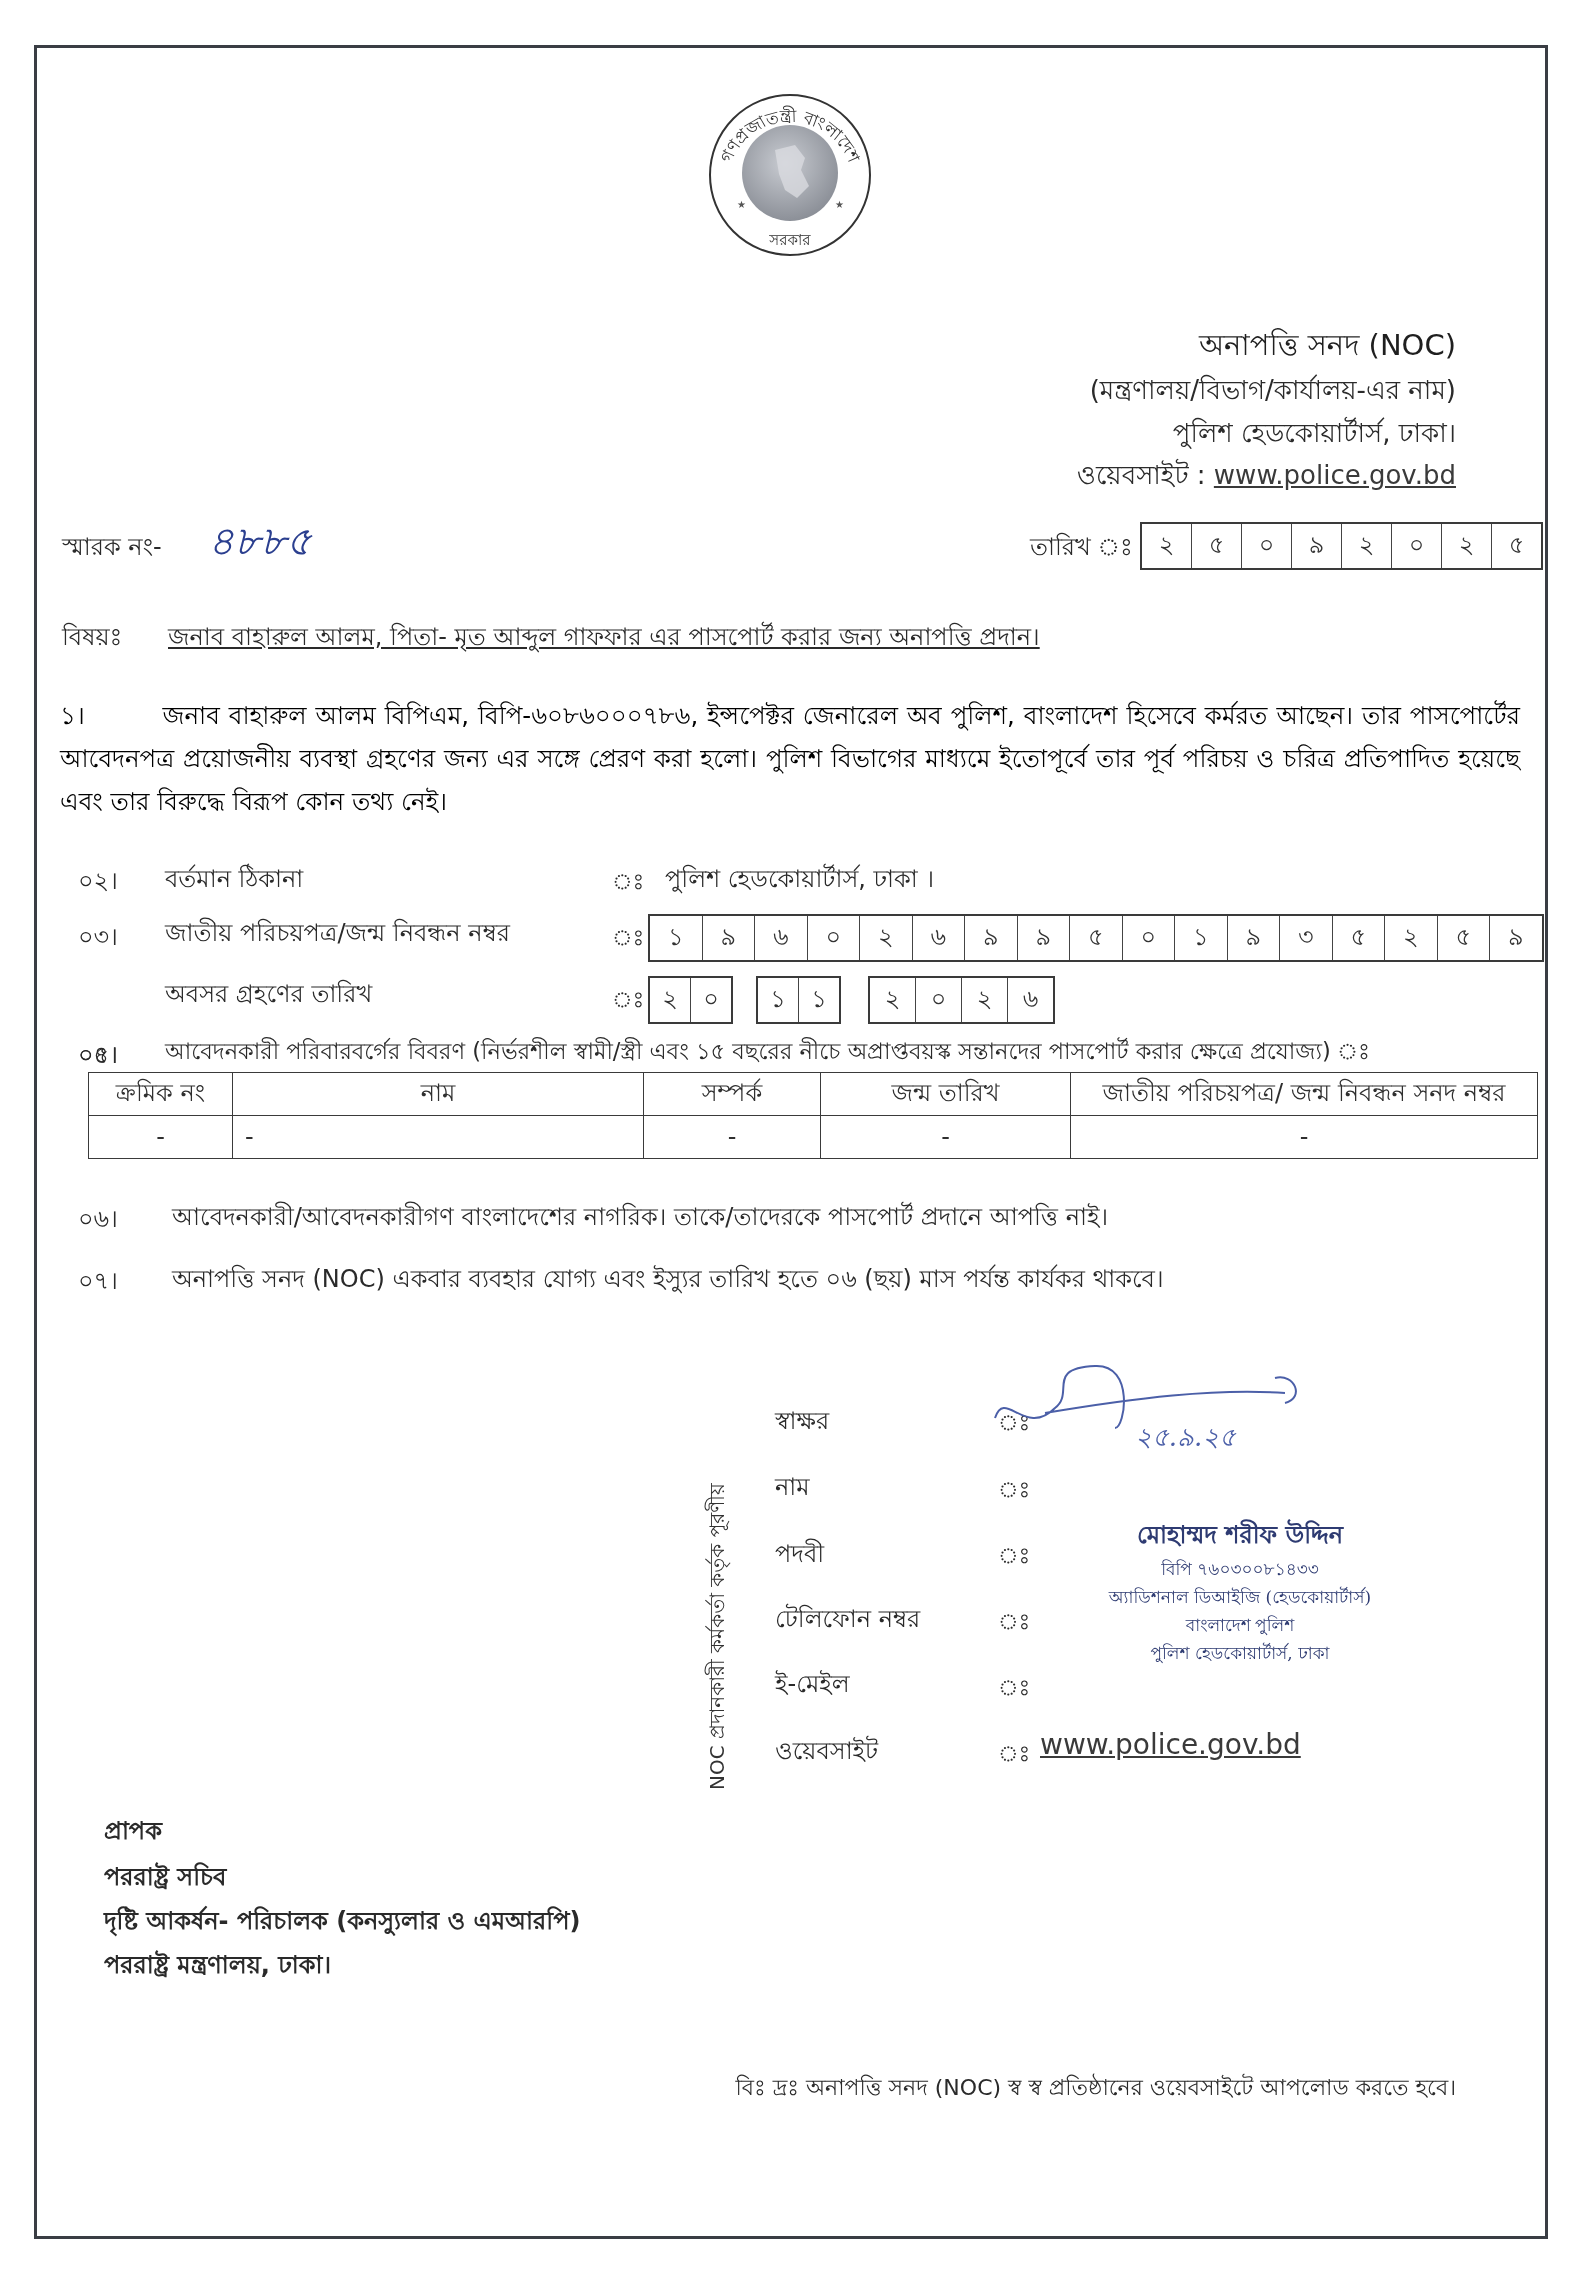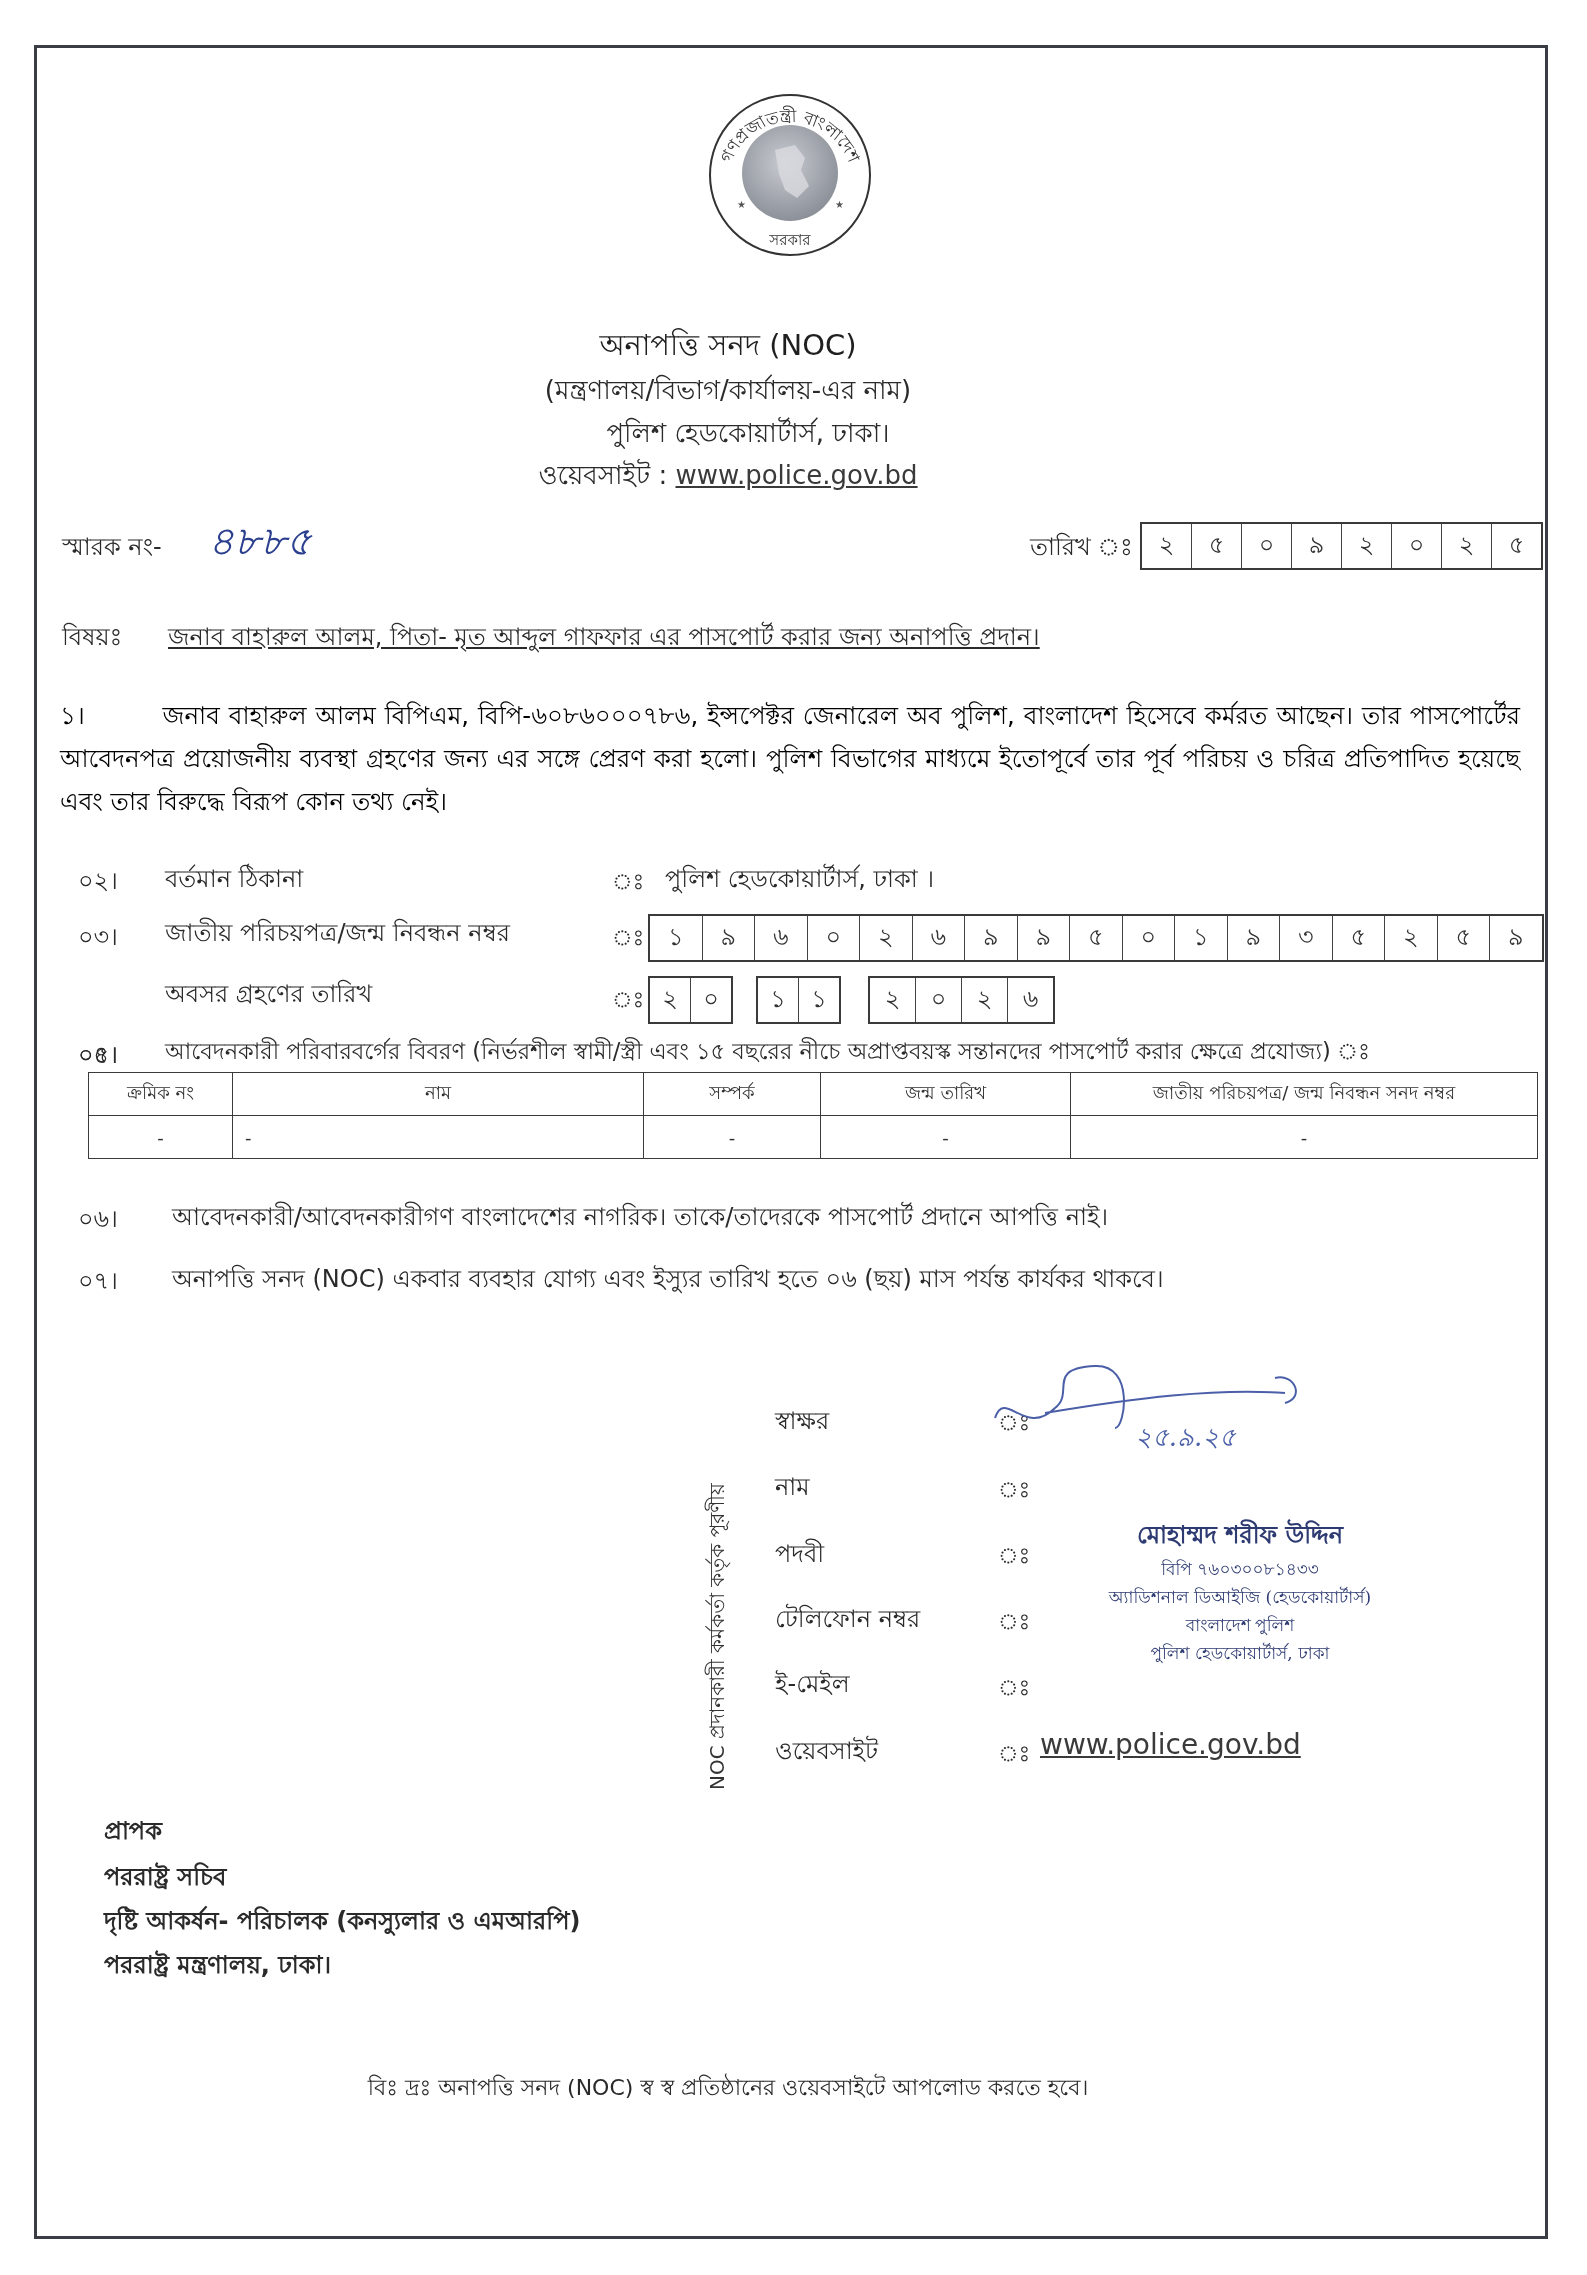--- a/index.html
+++ b/index.html
@@ -2,34 +2,34 @@
 <html><head>
 <meta charset="utf-8">
 <style>
   html, body { margin:0; padding:0; }
   body { width:1587px; height:2275px; background:#ffffff; position:relative; overflow:hidden;
          font-family:"DejaVu Sans", "Liberation Sans", sans-serif; color:#2a2a2a; }
   .frame { position:absolute; left:34px; top:45px; width:1514px; height:2194px;
            border:3px solid #3a3d44; box-sizing:border-box; }
   .abs { position:absolute; white-space:nowrap; }
   .emblem { position:absolute; left:705px; top:90px; width:170px; height:170px; }
-  .center { left:0; width:1456px; text-align:center; }
+  .center { left:0; width:1456px; text-align:right; }
   .title { top:322px; font-size:29px; color:#1f1f1f; }
   .sub { font-size:26px; color:#2b2b2b; }
   .link { text-decoration:underline; color:#3a3a3a; }
   .lbl { font-size:24px; color:#2a2a2a; }
   .hand { font-family:"DejaVu Serif", serif; font-style:italic; font-size:40px; color:#2b3f8f; }
   .boxes { position:absolute; display:flex; border:2px solid #3a3a3a; }
   .boxes .cell { border-right:1.5px solid #444; text-align:center; font-size:24px; color:#333;
                  display:flex; align-items:center; justify-content:center; }
   .boxes .cell:last-child { border-right:none; }
   .para { position:absolute; left:60px; width:1460px; font-size:24.5px; line-height:43px;
           text-align:justify; color:#000000; }
   table.fam { position:absolute; left:88px; top:1072px; width:1450px; border-collapse:collapse; }
-  table.fam td, table.fam th { border:1.6px solid #3a3a3a; font-size:18px; font-weight:normal;
+  table.fam td, table.fam th { border:1.6px solid #3a3a3a; font-size:24px; font-weight:normal;
           height:40px; text-align:center; color:#2f2f2f; }
   .colon { font-size:22px; }
   .vert { position:absolute; left:702px; top:1790px; transform:rotate(-90deg); transform-origin:left top;
           font-size:20px; white-space:nowrap; color:#333; }
   .stamp { position:absolute; left:1060px; top:1500px; width:360px; text-align:center;
            font-family:"DejaVu Serif", serif; color:#2e3b72;margin-top:16px; }
   .sig { position:absolute; left:985px; top:1358px; }
   .bold { font-weight:bold;margin-left:42px; }
 </style>
 </head>

